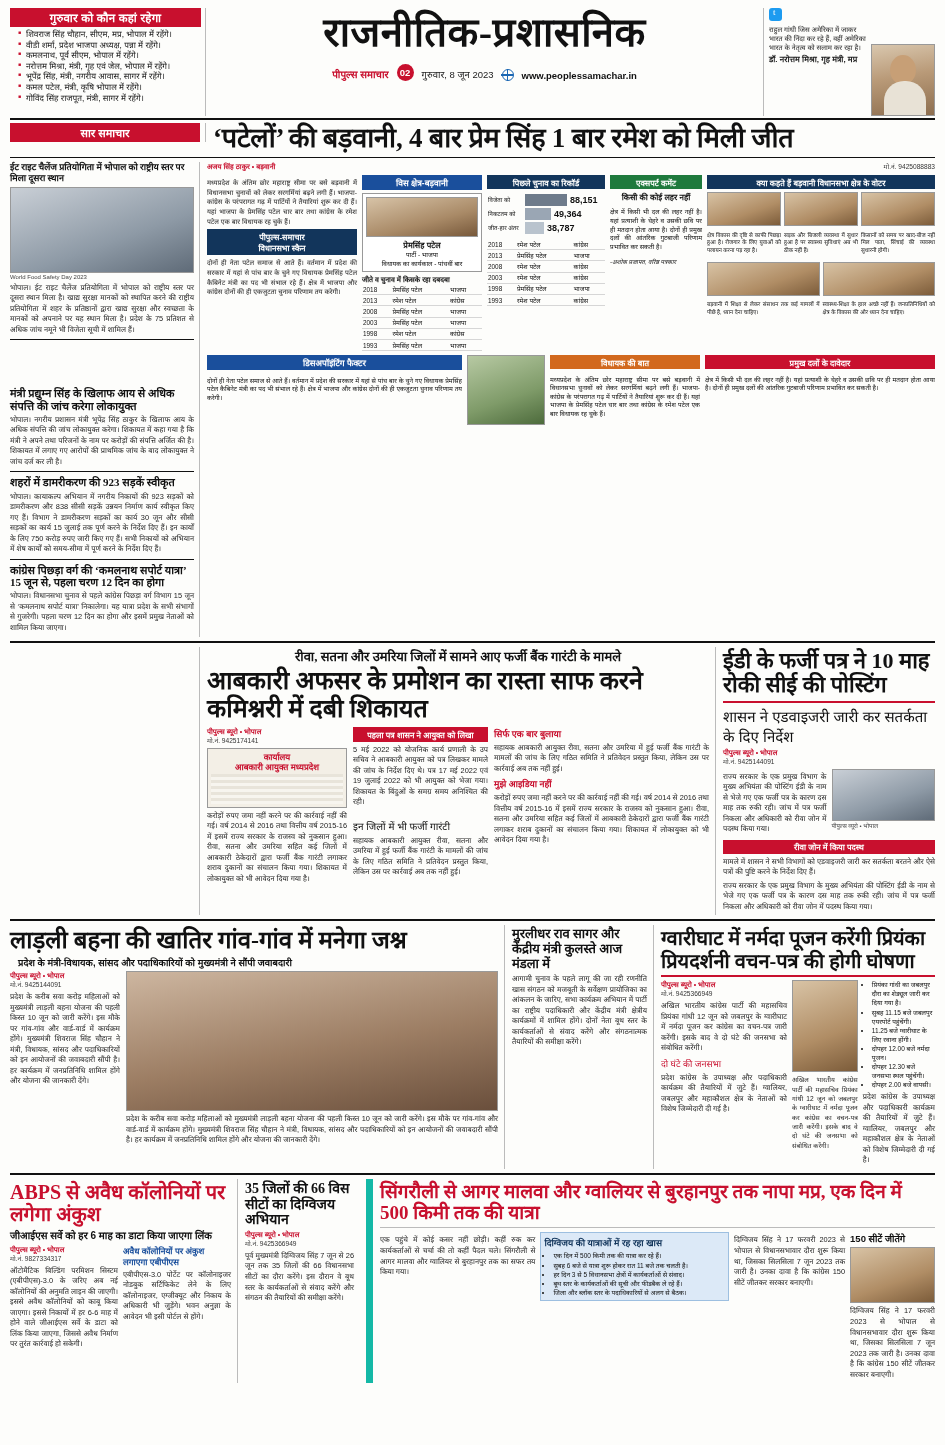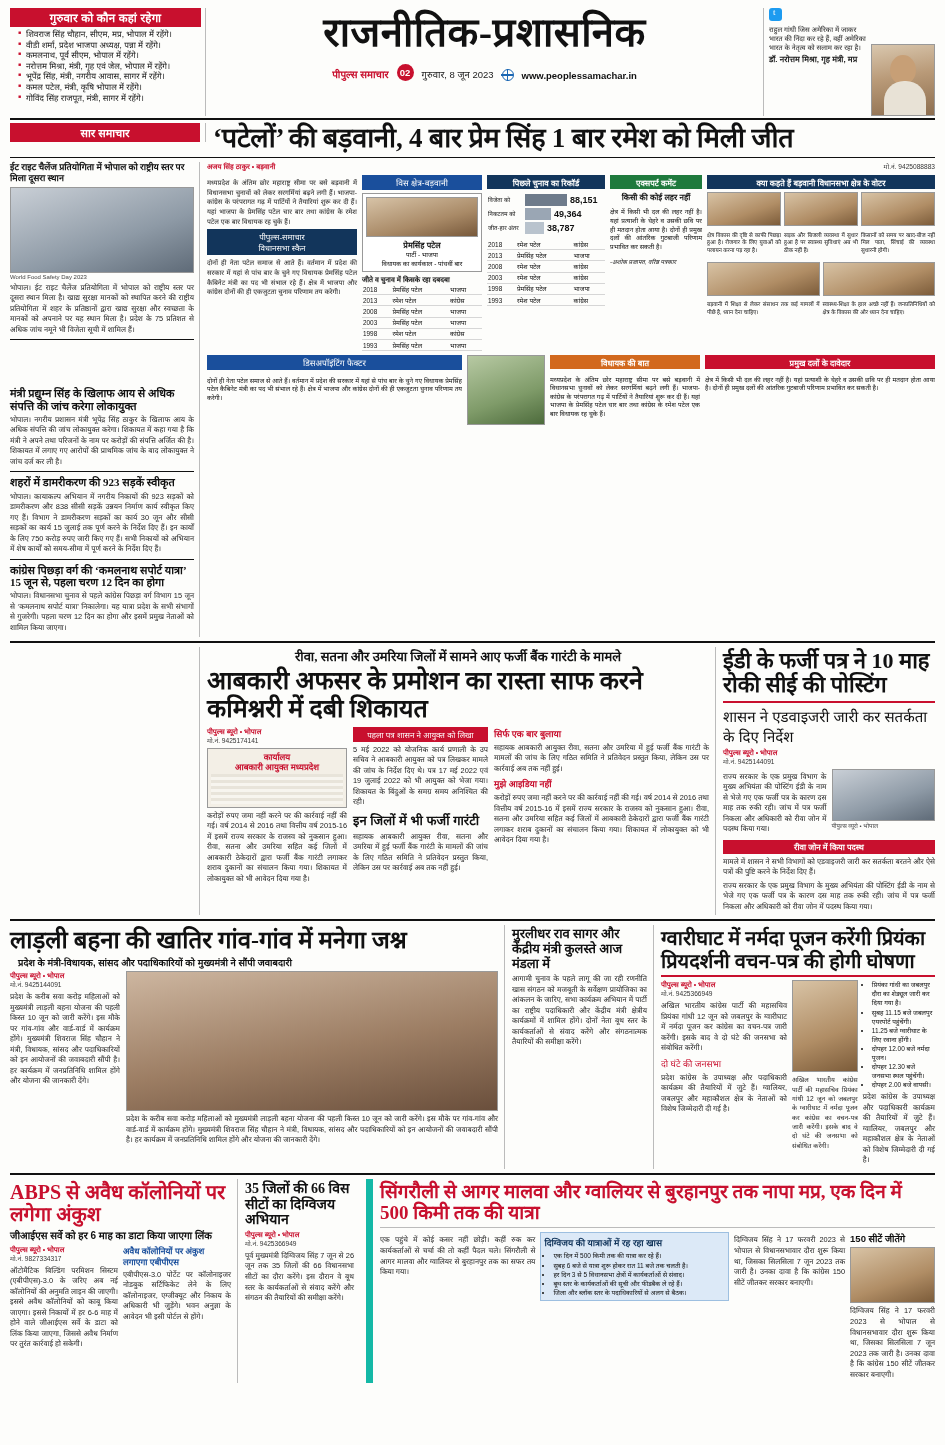--- a/index.html
+++ b/index.html
@@ -136,21 +136,21 @@
     background:linear-gradient(160deg,#c9cfd6,#8e9aa6 60%,#5f6b78);
     border:1px solid #999; position:relative; overflow:hidden;
   }
   .photo.warm { background:linear-gradient(160deg,#d8c3a5,#b08d65 60%,#7c5c3a); }
   .photo.green { background:linear-gradient(160deg,#b7c9a3,#7f9b69 60%,#4d6b3c); }
   .photo.crowd { background:linear-gradient(170deg,#cdb6a0,#9c7d63 55%,#6a4f3c); }
   .cap { font-size:6px; color:#444; margin-top:1px; }
   
   .info-wrap { display:flex; gap:5px; margin-top:4px; }
   .tagpill {
-    background:#c8102e;color:#fff;font-size:8.5px;font-weight:normal;
+    background:#c8102e;color:#fff;font-size:8.5px;font-weight:bold;
     padding:2px 8px; display:inline-block;
   }
   .tag-blue{background:#1a4f9c;}
   .tag-dark{background:#12355b;}
   .bar-row { display:flex; align-items:center; gap:3px; margin:2px 0; }
   .bar {
     height:12px; background:#8a96a4; flex:none;
   }
   .bar.a{background:#6e7b8b;} .bar.b{background:#9aa6b4;} .bar.c{background:#b9c3cd;}
   .barval { font-size:9px; font-weight:bold; }
@@ -440,21 +440,21 @@
           <div class="panel" style="margin-top:3px;background:#f3efe6;">
             <div style="font-size:8.5px;font-weight:bold;color:#c8102e;white-space:pre-line;text-align:center;line-height:1.2;">कार्यालय
 आबकारी आयुक्त मध्यप्रदेश</div>
             <div style="height:30px;background:repeating-linear-gradient(180deg,#e8e4da 0 3px,#f7f5ef 3px 6px);margin-top:2px;"></div>
           </div>
           <p class="body">करोड़ों रुपए जमा नहीं करने पर की कार्रवाई नहीं की गई। वर्ष 2014 से 2016 तथा वित्तीय वर्ष 2015-16 में इसमें राज्य सरकार के राजस्व को नुकसान हुआ। रीवा, सतना और उमरिया सहित कई जिलों में आबकारी ठेकेदारों द्वारा फर्जी बैंक गारंटी लगाकर शराब दुकानों का संचालन किया गया। शिकायत में लोकायुक्त को भी आवेदन दिया गया है।</p>
         </div>
         <div style="width:135px;">
           <div class="tagpill" style="display:block;text-align:center;font-size:8px;">पहला पत्र शासन ने आयुक्त को लिखा</div>
           <p class="body">5 मई 2022 को योजनिक कार्य प्रणाली के उप सचिव ने आबकारी आयुक्त को पत्र लिखकर मामले की जांच के निर्देश दिए थे। पत्र 17 मई 2022 एवं 19 जुलाई 2022 को भी आयुक्त को भेजा गया। शिकायत के बिंदुओं के समग्र समय अनिश्चित की रही।</p>
-          <div style="font-size:13px;font-weight:bold;margin-top:3px;">इन जिलों में भी फर्जी गारंटी</div>
+          <div style="font-size:10px;font-weight:normal;margin-top:11px;">इन जिलों में भी फर्जी गारंटी</div>
           <p class="body">सहायक आबकारी आयुक्त रीवा, सतना और उमरिया में हुई फर्जी बैंक गारंटी के मामलों की जांच के लिए गठित समिति ने प्रतिवेदन प्रस्तुत किया, लेकिन उस पर कार्रवाई अब तक नहीं हुई।</p>
         </div>
         <div style="flex:1;">
           <div style="font-size:9px;font-weight:bold;color:#c8102e;">सिर्फ एक बार बुलाया</div>
           <p class="body">सहायक आबकारी आयुक्त रीवा, सतना और उमरिया में हुई फर्जी बैंक गारंटी के मामलों की जांच के लिए गठित समिति ने प्रतिवेदन प्रस्तुत किया, लेकिन उस पर कार्रवाई अब तक नहीं हुई।</p>
           <div style="font-size:9px;font-weight:bold;color:#c8102e;margin-top:2px;">मुझे आइडिया नहीं</div>
           <p class="body">करोड़ों रुपए जमा नहीं करने पर की कार्रवाई नहीं की गई। वर्ष 2014 से 2016 तथा वित्तीय वर्ष 2015-16 में इसमें राज्य सरकार के राजस्व को नुकसान हुआ। रीवा, सतना और उमरिया सहित कई जिलों में आबकारी ठेकेदारों द्वारा फर्जी बैंक गारंटी लगाकर शराब दुकानों का संचालन किया गया। शिकायत में लोकायुक्त को भी आवेदन दिया गया है।</p>
         </div>
       </div>
     </div>

